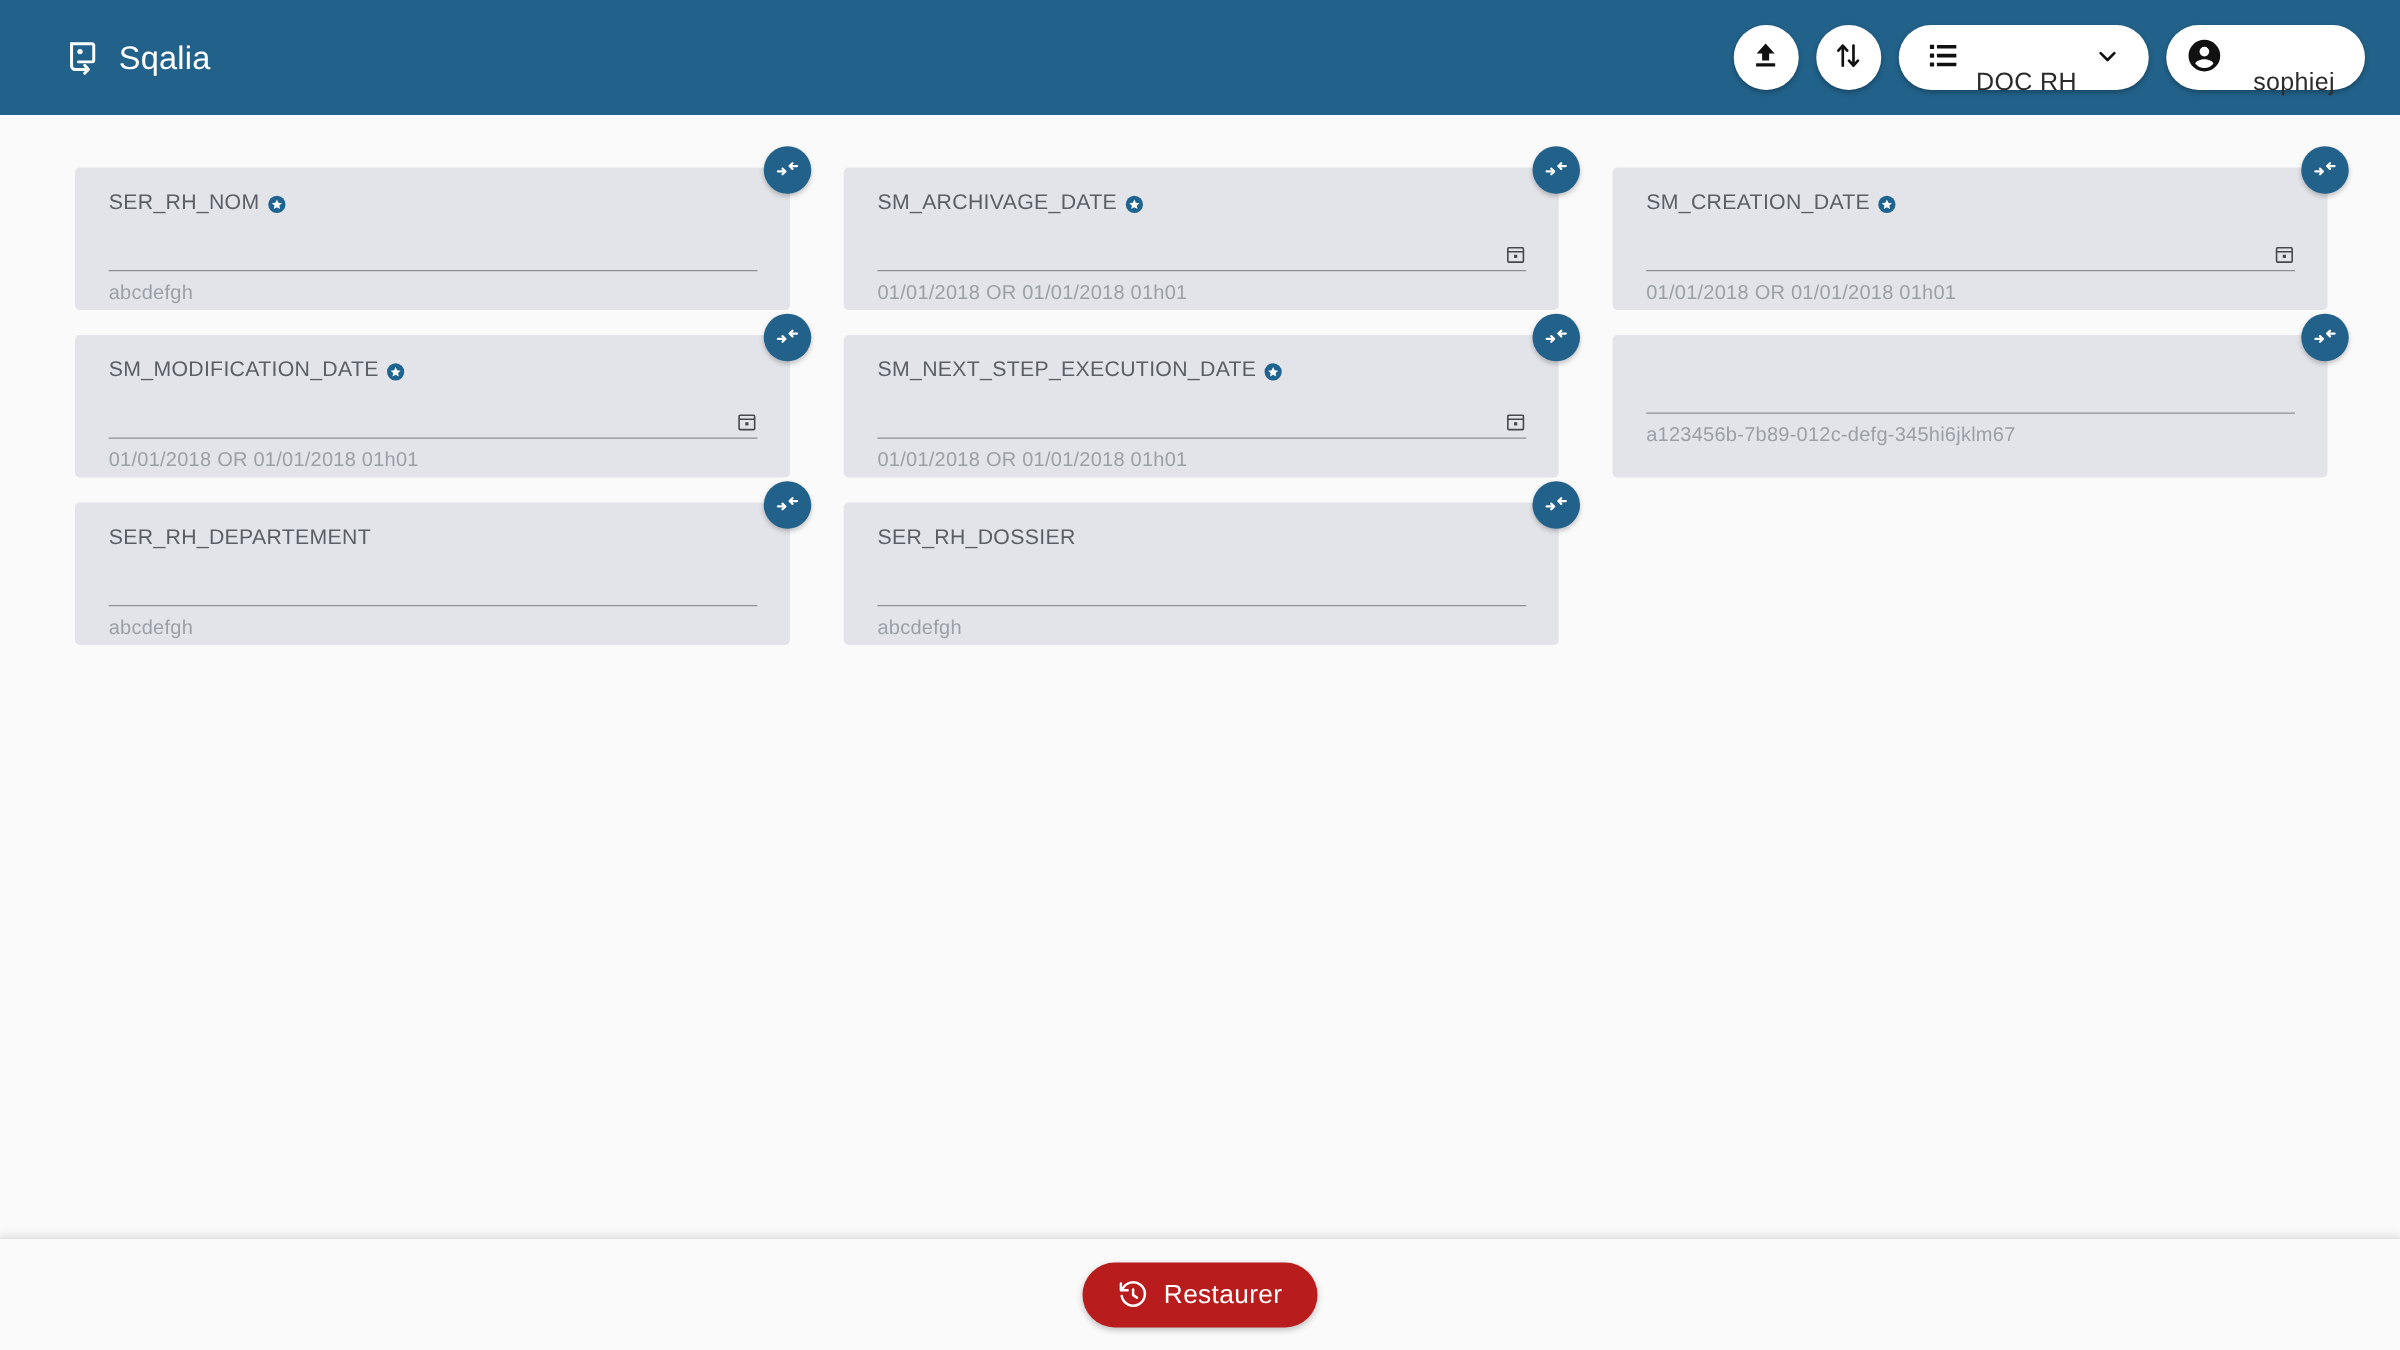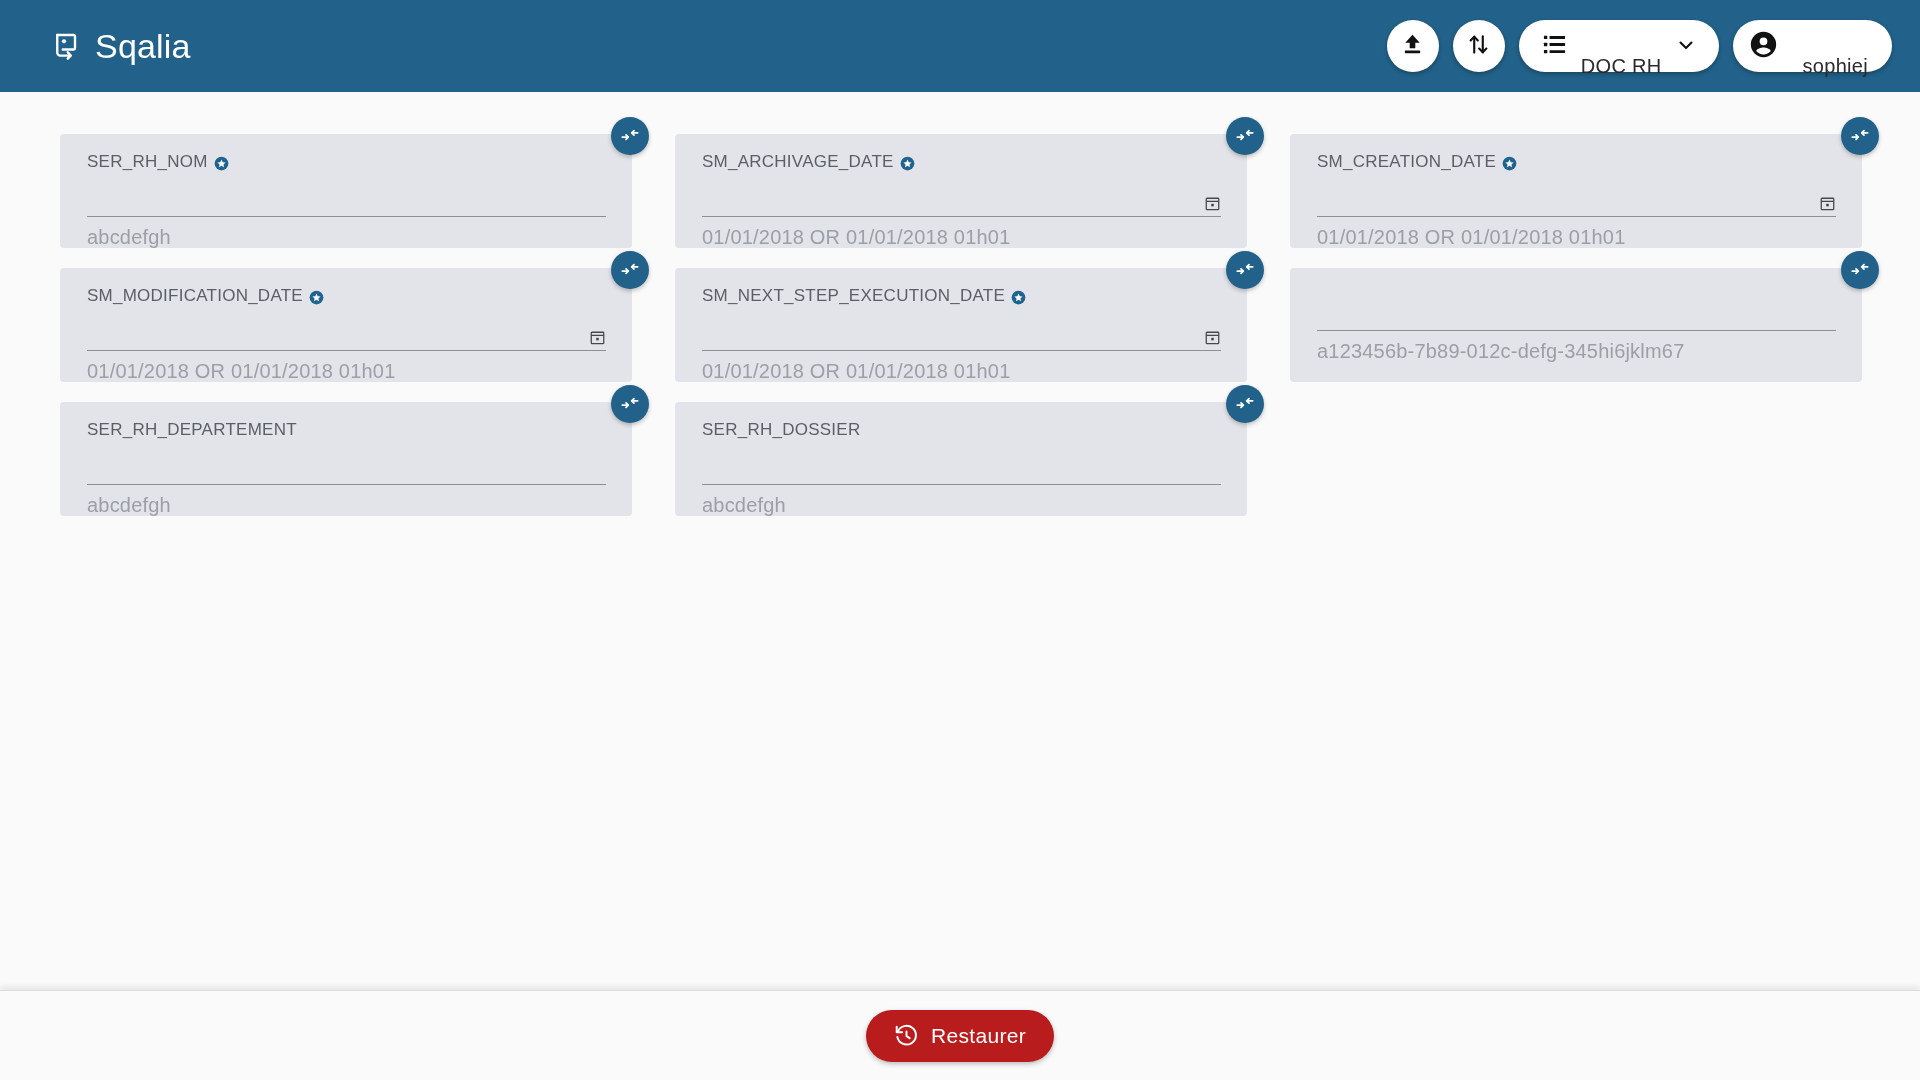--- a/index.html
+++ b/index.html
@@ -30,21 +30,21 @@
     display: flex;
     align-items: center;
     gap: 13px;
   }
   .brand-mark {
     width: 30px; height: 30px;
     display: block;
   }
   .brand-name {
     color: #ffffff;
-    font-size: 34px;
+    font-size: 26px;
     letter-spacing: 0.2px;
     font-weight: 400;
     line-height: 1;
   }
 
   .header-actions {
     display: flex;
     align-items: center;
     gap: 14px;
   }
@@ -135,21 +135,21 @@
     align-items: flex-end;
     justify-content: flex-end;
   }
   .cal-icon {
     width: 17px; height: 17px;
     display: block;
     margin-bottom: 4px;
   }
   .field-hint {
     margin-top: 9px;
-    font-size: 20px;
+    font-size: 16px;
     color: #9b9fa6;
     letter-spacing: .2px;
     white-space: nowrap;
   }
   .collapse-btn {
     position: absolute;
     top: -17px;
     right: -17px;
     width: 38px; height: 38px;
     border-radius: 50%;

